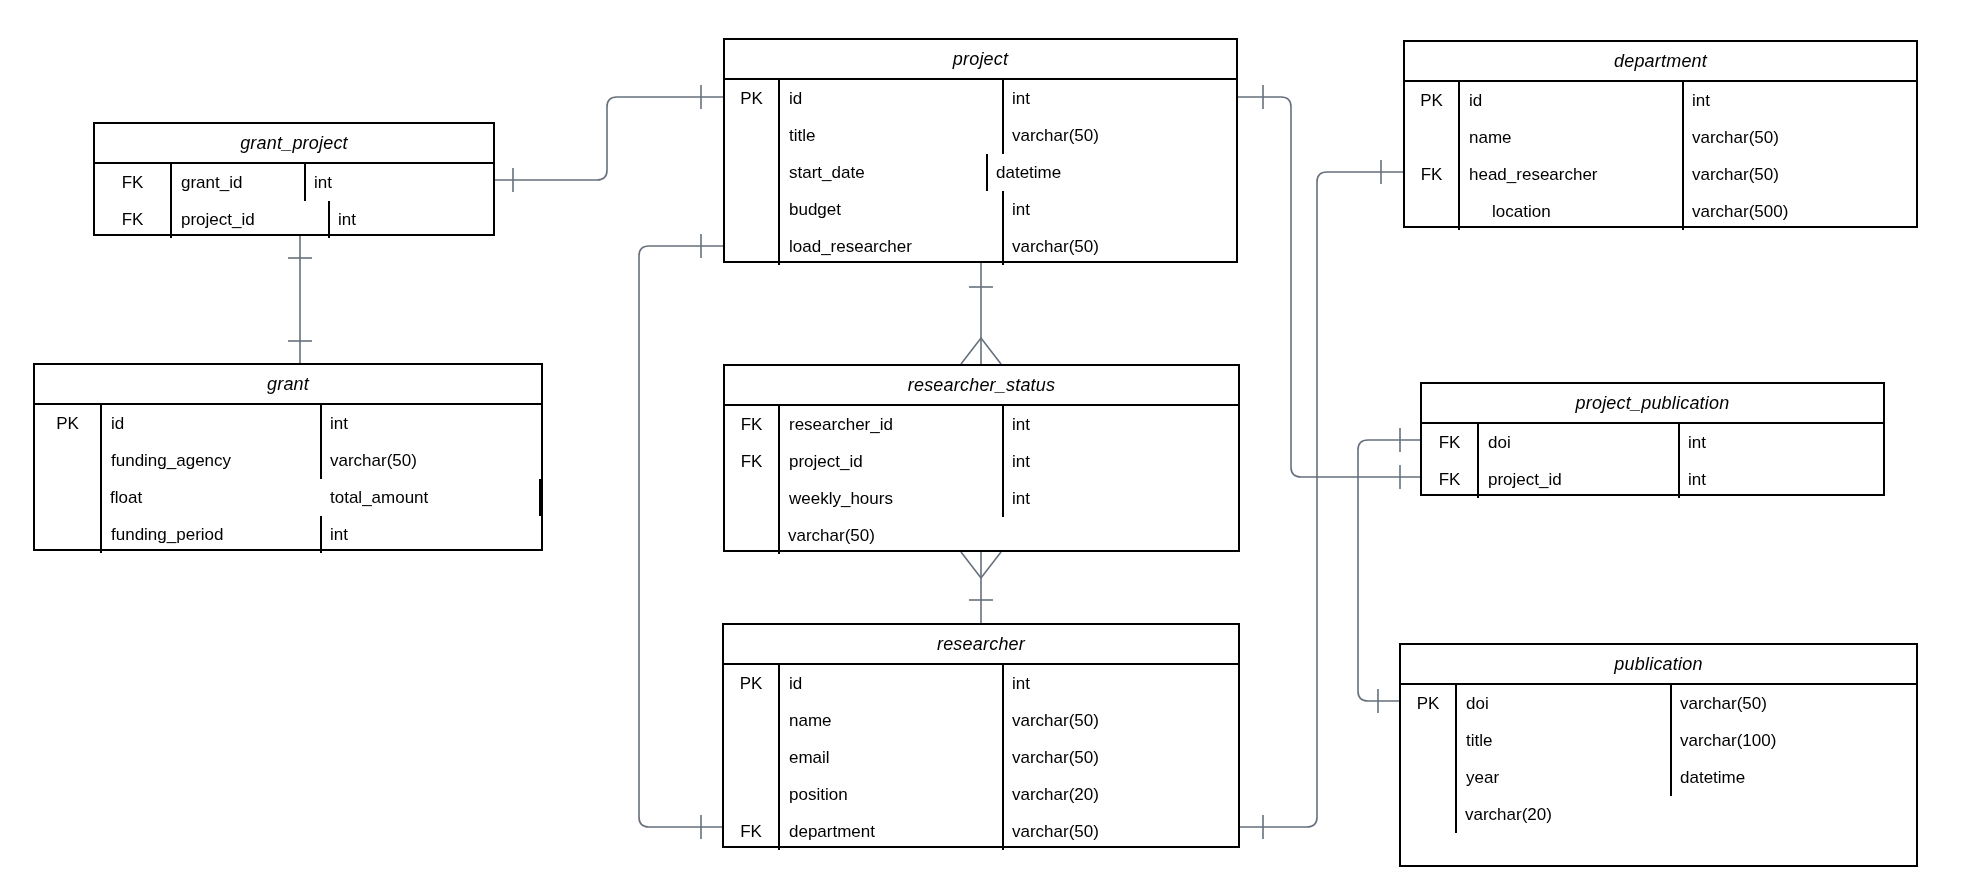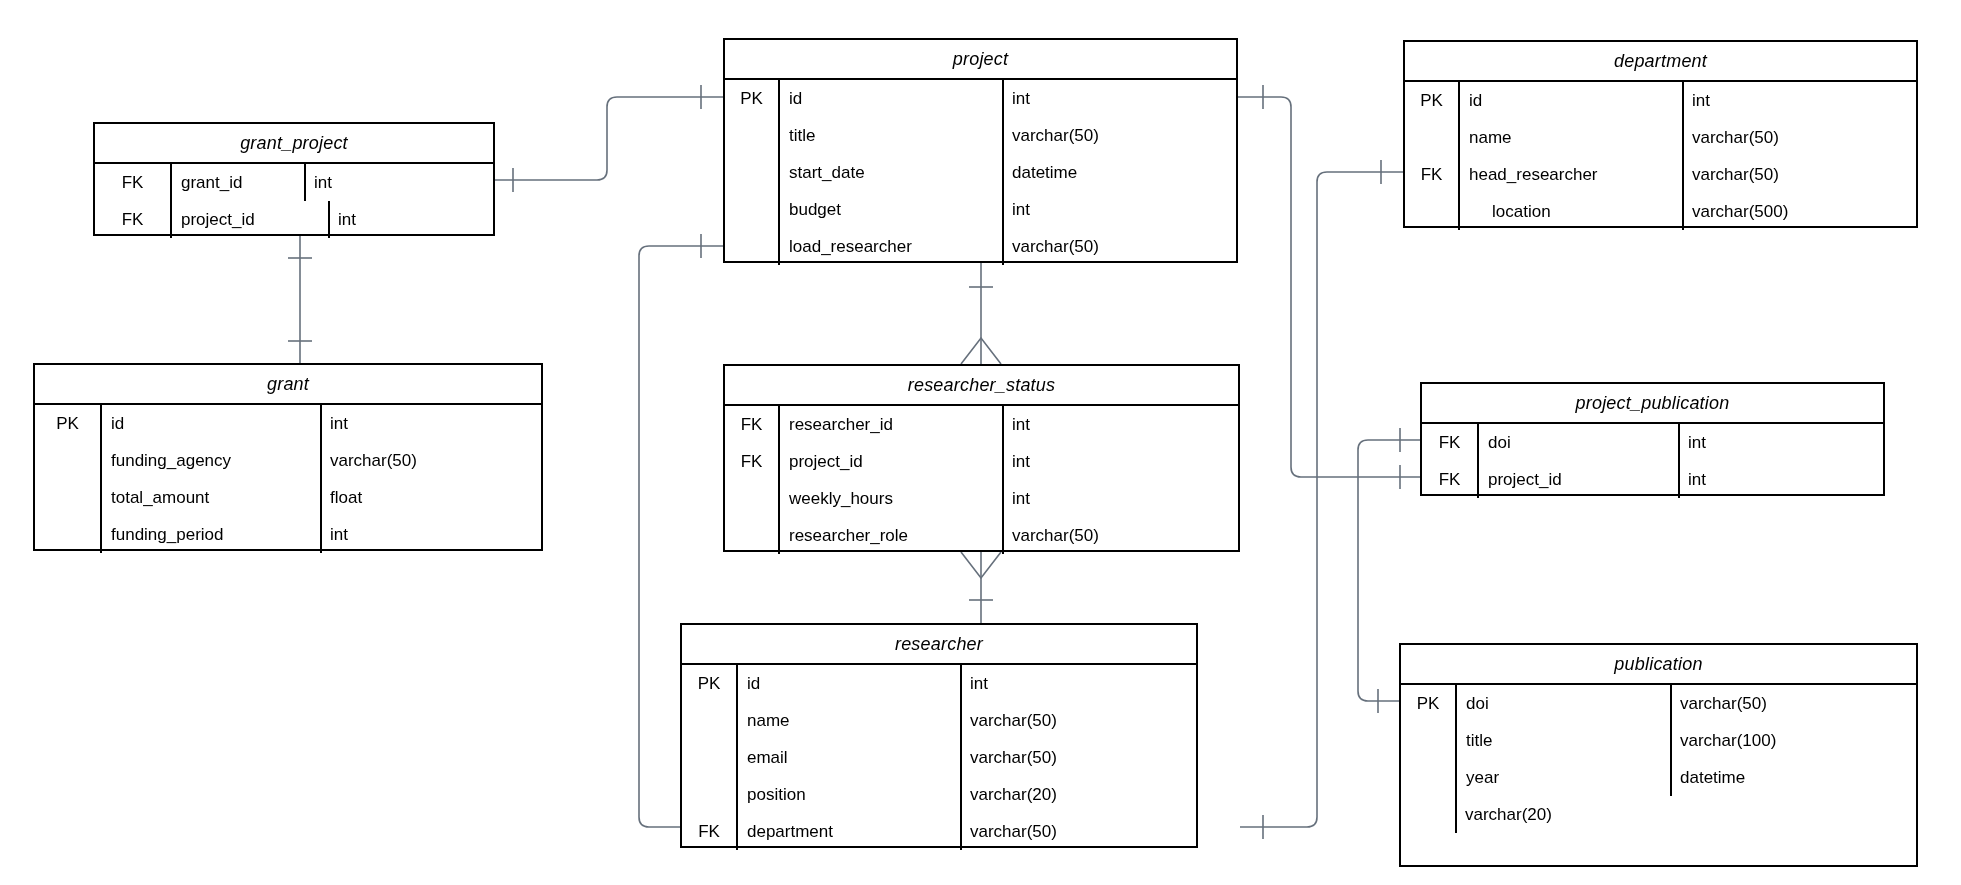--- a/index.html
+++ b/index.html
@@ -110,22 +110,22 @@
         <div class="cell cell-field" style="width: 220px;">id</div>
         <div class="cell cell-type">int</div>
       </div>
       <div class="tbl-row">
         <div class="cell cell-key" style="width: 67px;"></div>
         <div class="cell cell-field" style="width: 220px;">funding_agency</div>
         <div class="cell cell-type">varchar(50)</div>
       </div>
       <div class="tbl-row">
         <div class="cell cell-key" style="width: 67px;"></div>
+        <div class="cell cell-type">float</div>
         <div class="cell cell-field" style="width: 220px;">total_amount</div>
-        <div class="cell cell-type">float</div>
       </div>
       <div class="tbl-row">
         <div class="cell cell-key" style="width: 67px;"></div>
         <div class="cell cell-field" style="width: 220px;">funding_period</div>
         <div class="cell cell-type">int</div>
       </div>
     </div>
     <div class="tbl" style="left: 723px; top: 38px; width: 515px; height: 225px;">
       <div class="tbl-header">project</div>
       <div class="tbl-row">
@@ -133,21 +133,21 @@
         <div class="cell cell-field" style="width: 224px;">id</div>
         <div class="cell cell-type">int</div>
       </div>
       <div class="tbl-row">
         <div class="cell cell-key" style="width: 55px;"></div>
         <div class="cell cell-field" style="width: 224px;">title</div>
         <div class="cell cell-type">varchar(50)</div>
       </div>
       <div class="tbl-row">
         <div class="cell cell-key" style="width: 55px;"></div>
-        <div class="cell cell-field" style="width: 224px;">start_date</div>
+        <div class="cell cell-field" style="width: 208px;">start_date</div>
         <div class="cell cell-type">datetime</div>
       </div>
       <div class="tbl-row">
         <div class="cell cell-key" style="width: 55px;"></div>
         <div class="cell cell-field" style="width: 224px;">budget</div>
         <div class="cell cell-type">int</div>
       </div>
       <div class="tbl-row">
         <div class="cell cell-key" style="width: 55px;"></div>
         <div class="cell cell-field" style="width: 224px;">load_researcher</div>
@@ -166,25 +166,24 @@
         <div class="cell cell-field" style="width: 224px;">project_id</div>
         <div class="cell cell-type">int</div>
       </div>
       <div class="tbl-row">
         <div class="cell cell-key" style="width: 55px;"></div>
         <div class="cell cell-field" style="width: 224px;">weekly_hours</div>
         <div class="cell cell-type">int</div>
       </div>
       <div class="tbl-row">
         <div class="cell cell-key" style="width: 55px;"></div>
-        <div class="cell cell-field" style="width: 224px;">researcher_role</div>
-        <div class="cell cell-type">varchar(50)</div>
-      </div>
-    </div>
-    <div class="tbl" style="left: 680px; top: 623px; width: 518px; height: 225px;">
+        <div class="cell cell-type">varchar(50)</div>
+      </div>
+    </div>
+    <div class="tbl" style="left: 722px; top: 623px; width: 518px; height: 225px;">
       <div class="tbl-header">researcher</div>
       <div class="tbl-row">
         <div class="cell cell-key" style="width: 56px;">PK</div>
         <div class="cell cell-field" style="width: 224px;">id</div>
         <div class="cell cell-type">int</div>
       </div>
       <div class="tbl-row">
         <div class="cell cell-key" style="width: 56px;"></div>
         <div class="cell cell-field" style="width: 224px;">name</div>
         <div class="cell cell-type">varchar(50)</div>

